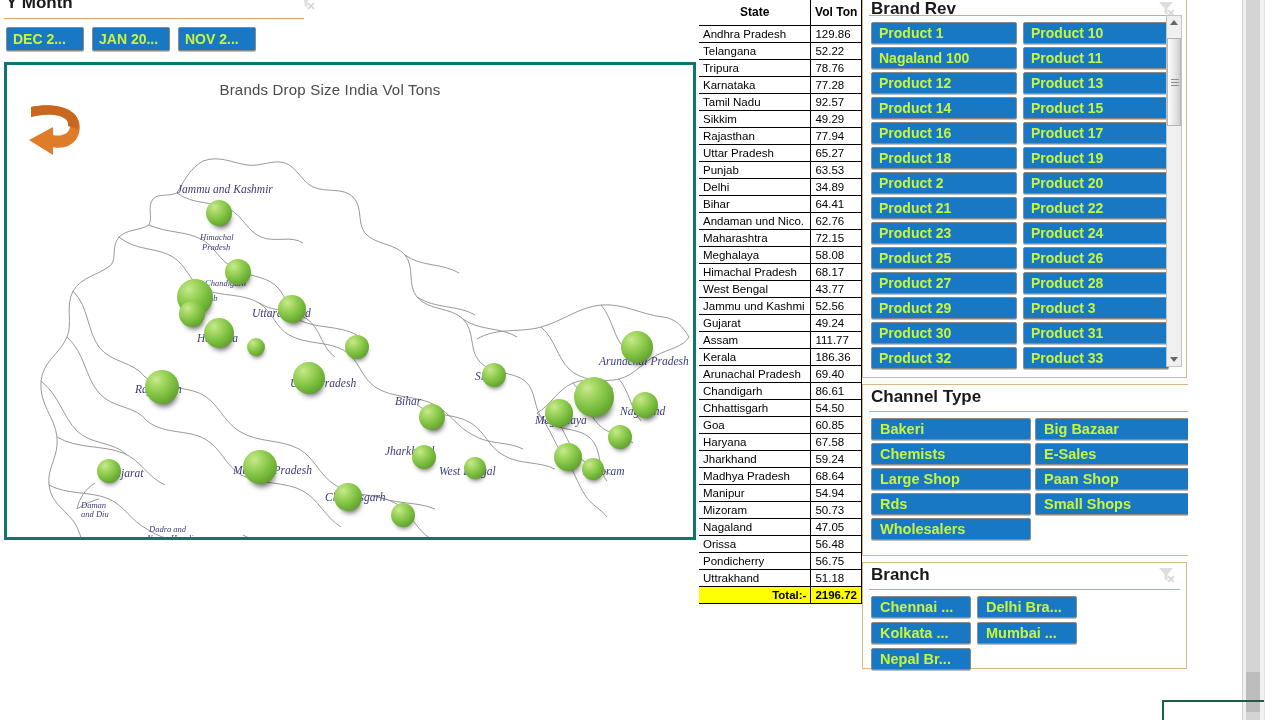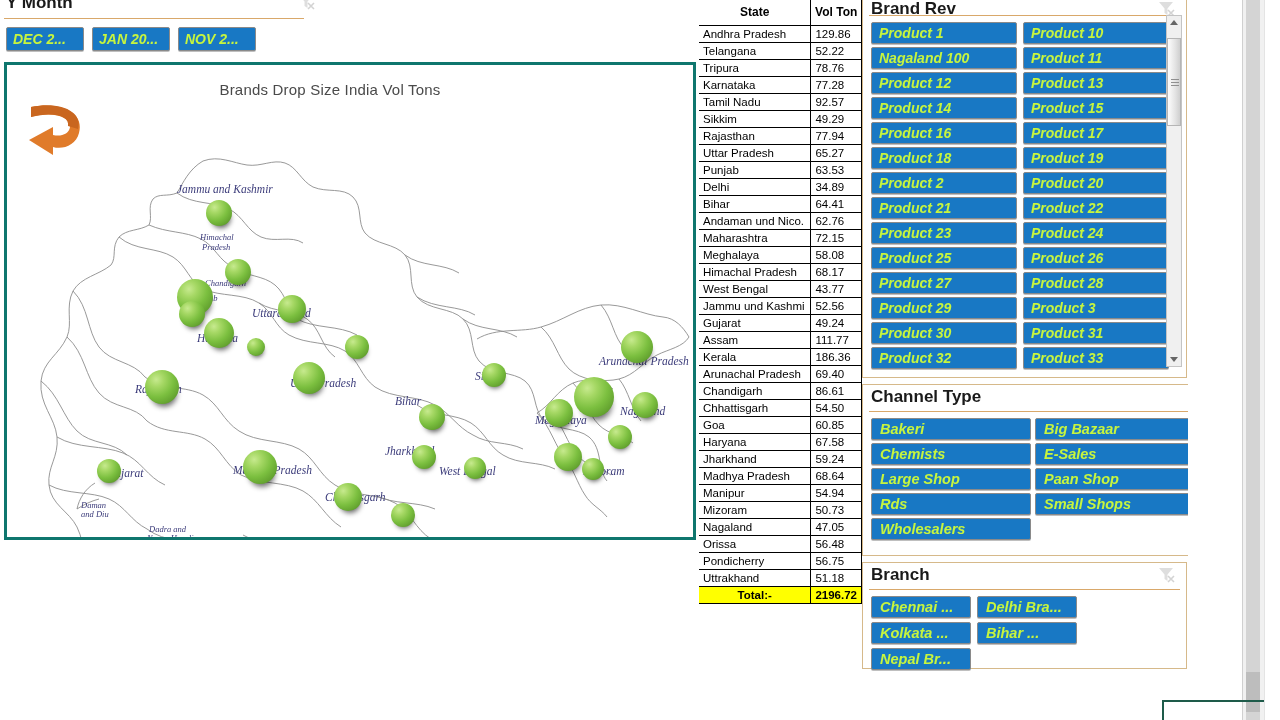--- a/index.html
+++ b/index.html
@@ -28,21 +28,21 @@
   .sl-btn {
     background:#1878c4;
     border:1px solid #8a8a8a;
     border-radius:2px;
     color:#c7f53e;
     font-weight:bold; font-size:14.5px;
     line-height:1;
     padding:6px 8px 7px 8px;
     white-space:nowrap; overflow:hidden; text-overflow:clip;
     box-shadow: 0 1px 0 rgba(0,0,0,.25);
-    display:flex; align-items:center;font-style:italic;
+    display:flex; align-items:center;
   }
 
   
   #month-slicer { left:-4px; top:-10px; width:330px; height:66px; border:none; }
   #month-slicer .slicer-head { font-size:17px; padding-left:10px; padding-top:3px; }
   #month-slicer .slicer-rule { margin: 2px 8px 8px 8px; width:300px; }
   #month-row { display:flex; gap:8px; padding-left:10px; }
   #month-row .sl-btn { width:78px; height:24px; font-size:14px; padding:0 6px; }
 
   
@@ -84,21 +84,21 @@
   #vol-table th {
     font-size:12px; font-weight:bold; text-align:center; color:#000;
     padding:4px 2px 5px 2px; border:1px solid #000; border-top:none;
     background:#fff; height:25px; vertical-align:middle;
   }
   #vol-table th.state-h { border-left:none; }
   #vol-table td { border:1px solid #000; padding:1px 4px; height:17px; color:#000; }
   #vol-table td.state { text-align:left; white-space:nowrap; overflow:hidden; border-left:none; }
   #vol-table td.val { text-align:left; width:44px; }
   #vol-table tr.total td { background:#ffff00; font-weight:bold; }
-  #vol-table tr.total td.state { text-align:center; }
+  #vol-table tr.total td.state { text-align:right; }
 
   
   #brand-slicer { left:862px; top:-12px; width:325px; height:390px; }
   #brand-slicer .slicer-head { font-size:17px; padding-top:10px; }
   #brand-slicer .clear-filter-icon { top:12px; }
   #brand-grid {
     display:grid; grid-template-columns: 146px 146px; gap:3px 6px;
     padding-right:2px;
   }
   #brand-grid .sl-btn { height:22px; font-size:14px; padding:0 7px; }
@@ -651,21 +651,21 @@
         <path d="M1 1 H15 L9.5 7.5 V14 L6.5 12 V7.5 Z" fill="#9a9a9a"></path>
         <path d="M10 9 L16 15 M16 9 L10 15" stroke="#7a7a7a" stroke-width="1.6" fill="none"></path>
       </svg>
     </div>
     <div class="slicer-rule"></div>
     <div class="slicer-body">
       <div id="branch-grid">
           <div class="sl-btn">Chennai ...</div>
           <div class="sl-btn">Delhi Bra...</div>
           <div class="sl-btn">Kolkata ...</div>
-          <div class="sl-btn">Bihar ...</div>
+          <div class="sl-btn">Mumbai ...</div>
           <div class="sl-btn">Nepal Br...</div>
         </div>
     </div>
   </div>
 
   <div id="right-gap"></div>
   <div id="app-scrollbar">
     <div class="track"></div>
     <div class="thumb"></div>
   </div>

